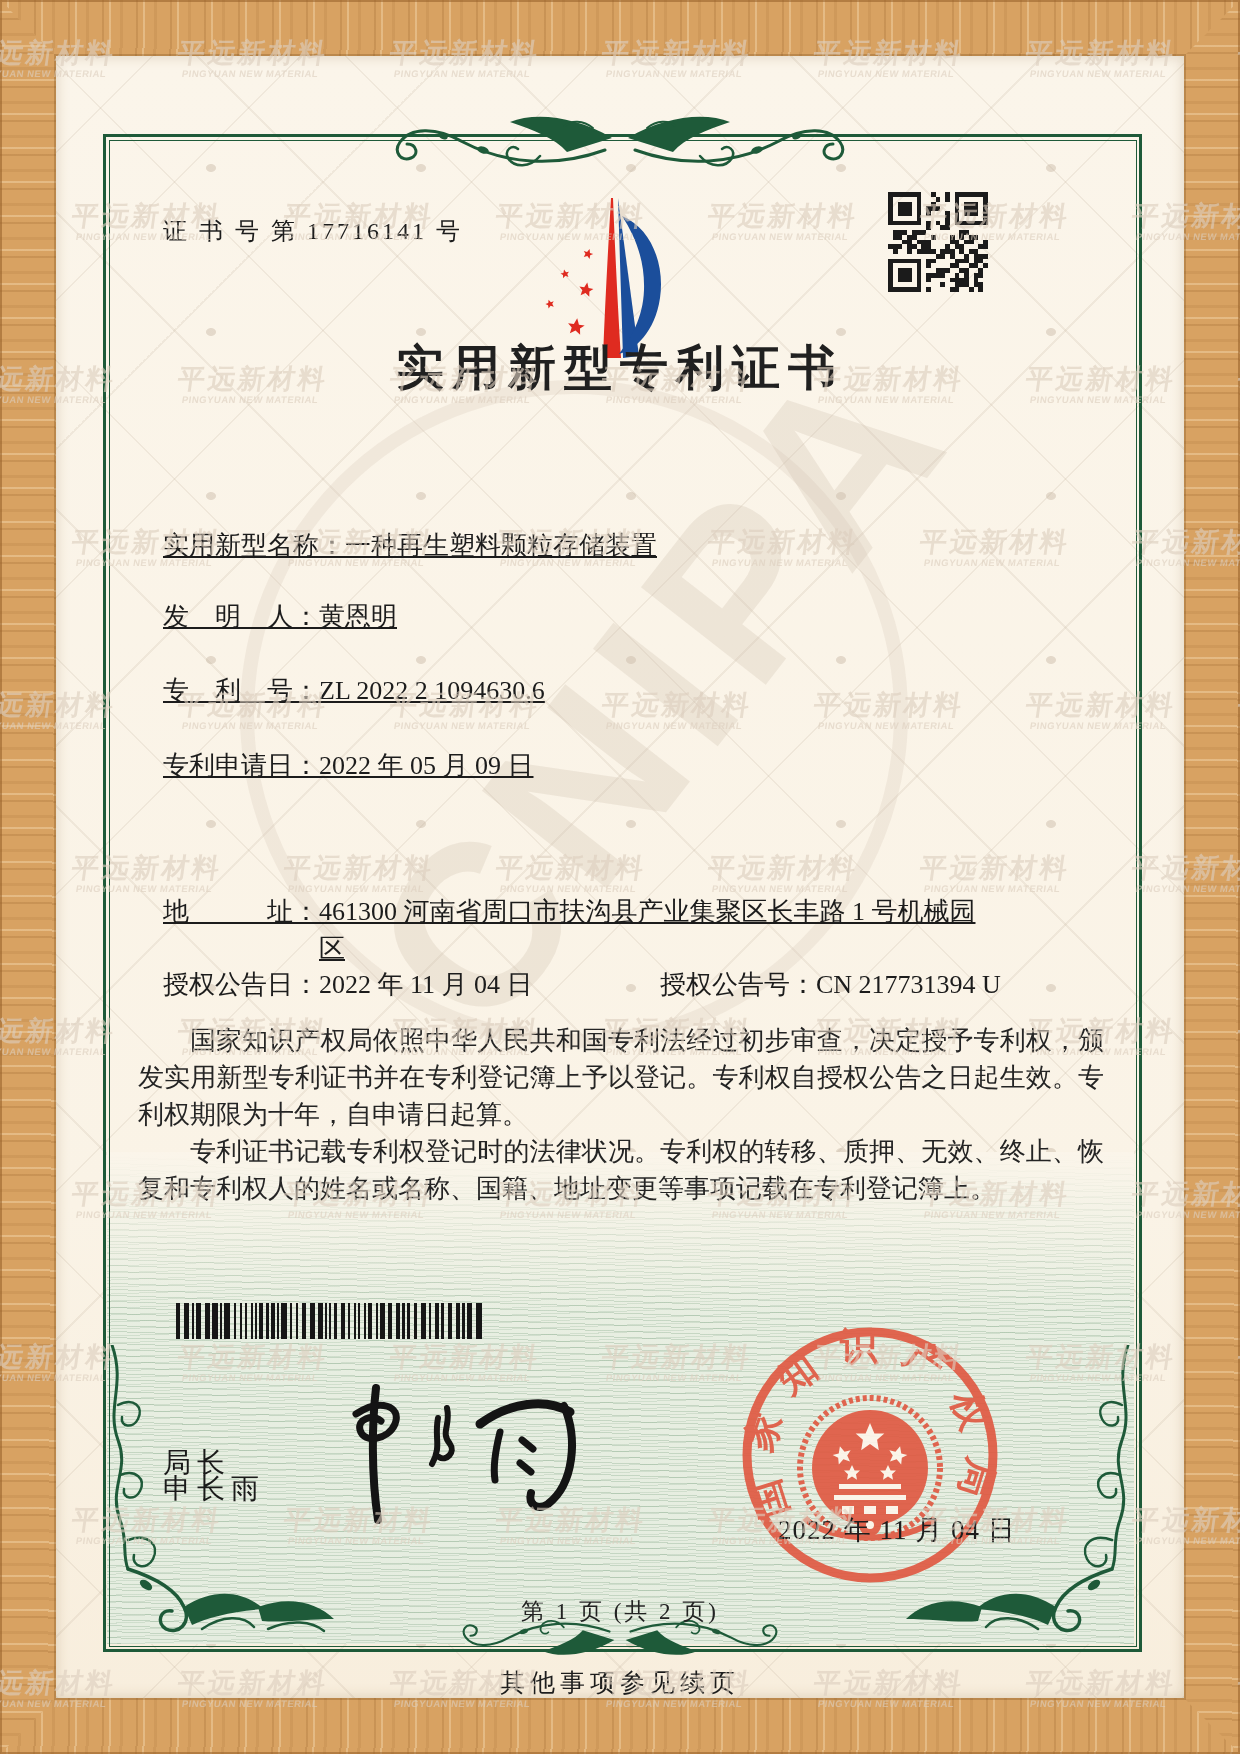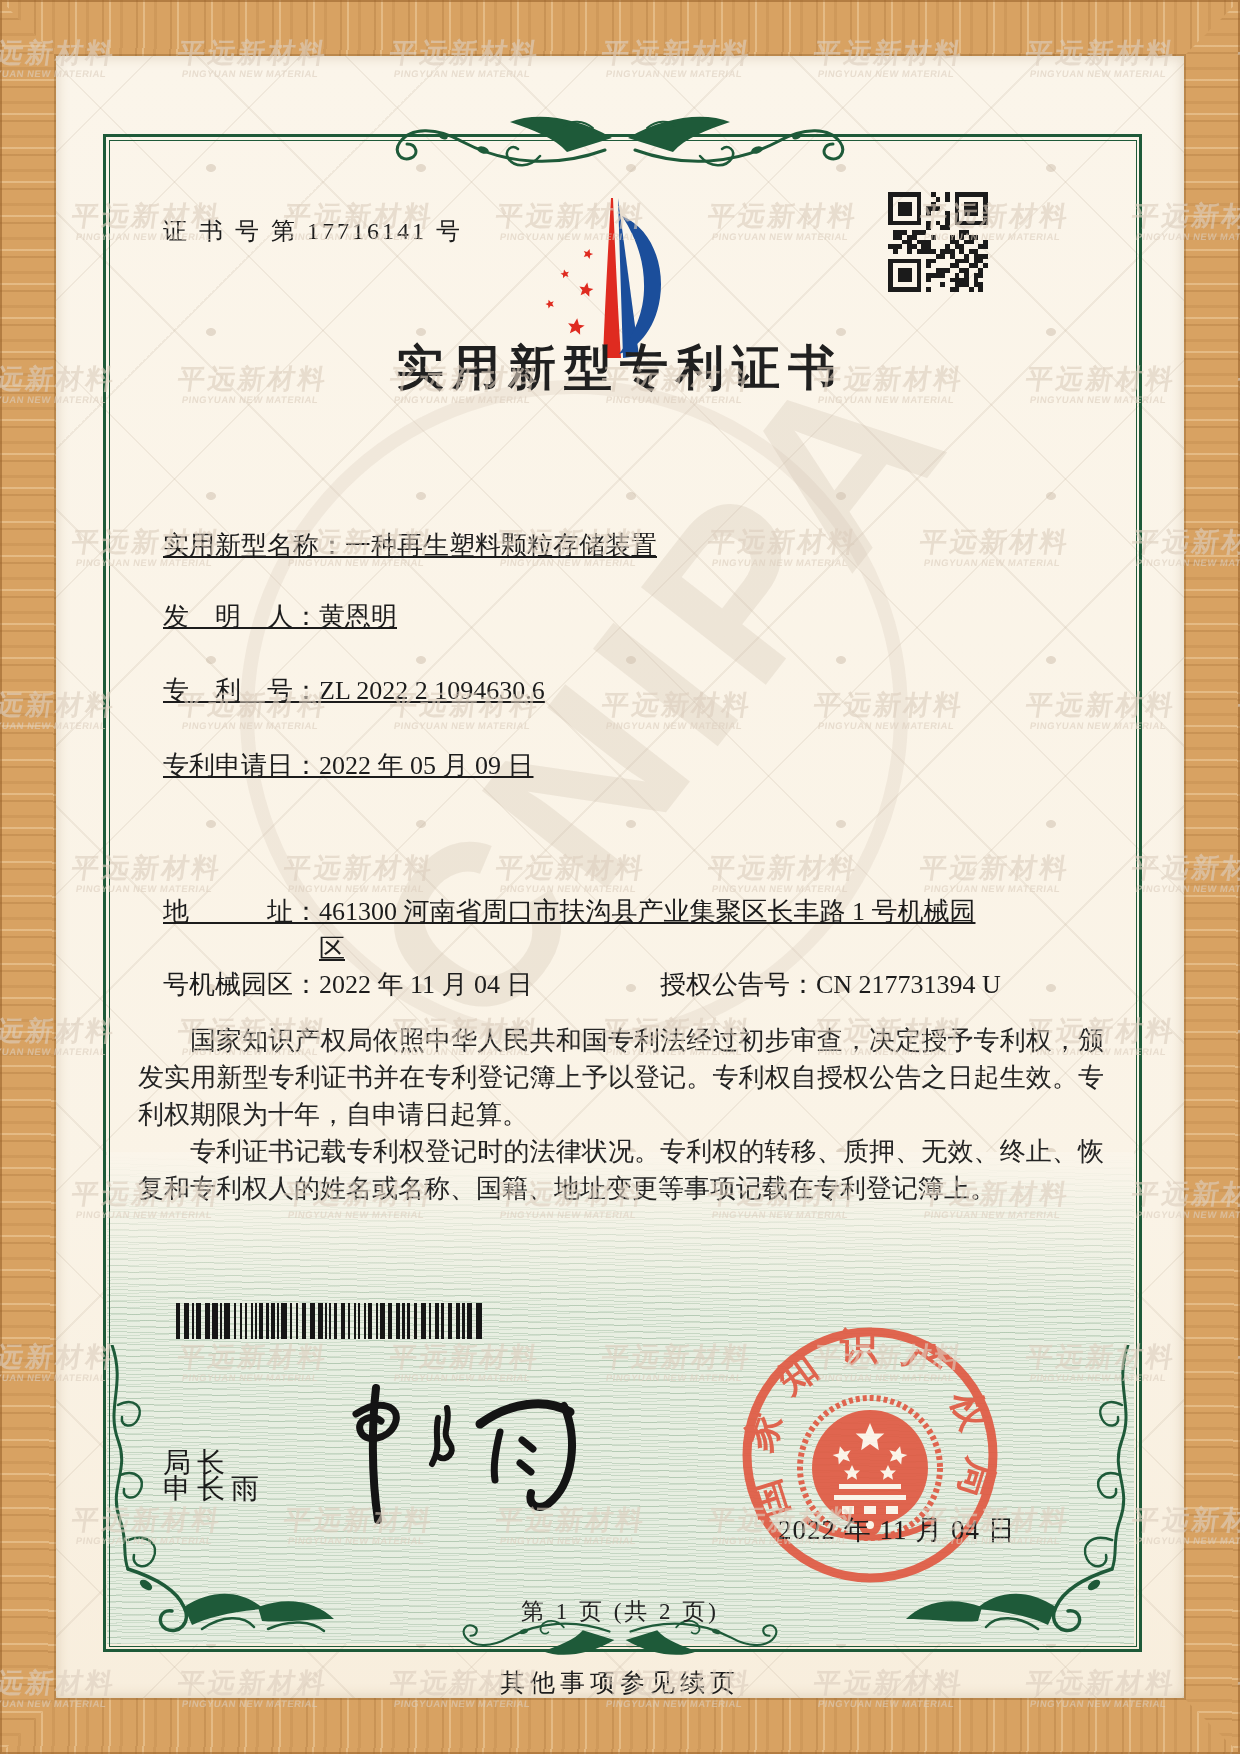--- a/index.html
+++ b/index.html
@@ -404,21 +404,21 @@
     <div class="frow" style="left:163px;top:747px;">
       <span class="flabel">专利申请日：</span>
       <span class="fvalue">2022 年 05 月 09 日</span>
     </div>
     <div class="frow" style="left:163px;top:893px;">
       <span class="flabel">地　　　址：</span>
       <span class="fvalue">461300 河南省周口市扶沟县产业集聚区长丰路 1 号机械园区</span>
     </div>
 
     <div class="grant-group" style="left:163px;top:966px;">
-      <span class="flabel">号机械园区：</span>
+      <span class="flabel">授权公告日：</span>
       <span>2022 年 11 月 04 日</span>
     </div>
     <div class="grant-group" style="left:660px;top:966px;">
       <span class="flabel">授权公告号：</span>
       <span>CN 217731394 U</span>
     </div>
 
     <div class="body-text">
       <p>国家知识产权局依照中华人民共和国专利法经过初步审查，决定授予专利权，颁发实用新型专利证书并在专利登记簿上予以登记。专利权自授权公告之日起生效。专利权期限为十年，自申请日起算。</p>
       <p>专利证书记载专利权登记时的法律状况。专利权的转移、质押、无效、终止、恢复和专利权人的姓名或名称、国籍、地址变更等事项记载在专利登记簿上。</p>

